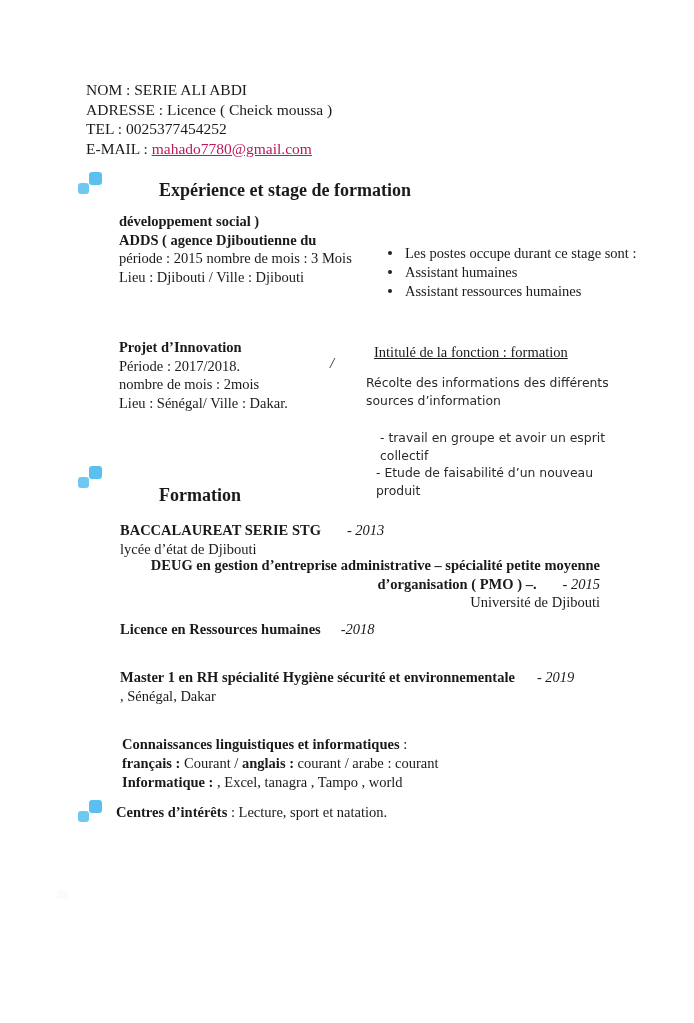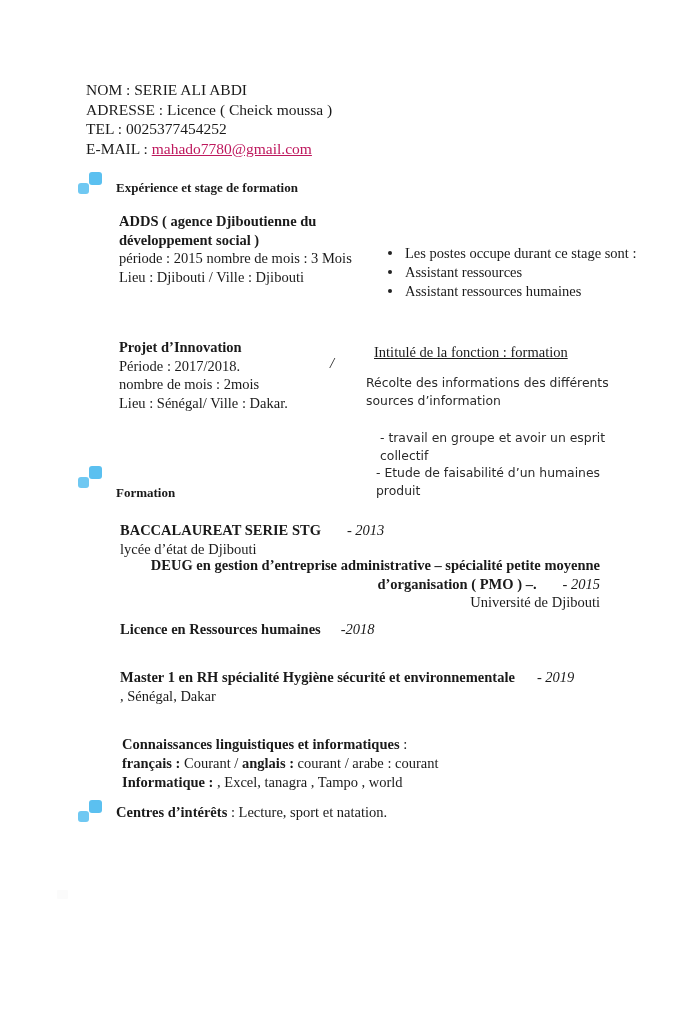--- a/index.html
+++ b/index.html
@@ -55,23 +55,24 @@
     position: absolute;
     left: 0px;
     top: 11px;
     width: 11px;
     height: 11px;
     border-radius: 3px;
   }
 
   .section-title {
     position: absolute;
-    font-size: 13px;
+    font-size: 18px;
     font-weight: bold;
     white-space: nowrap;
+    margin-left: 43px;
   }
 
   
   .entry {
     position: absolute;
     font-size: 14.5px;
     line-height: 18.5px;
   }
   .entry .title { font-weight: bold; }
 
@@ -161,35 +162,35 @@
     <div class="header-line"><span>E-MAIL : </span><span class="email-link">mahado7780@gmail.com</span></div>
   </div>
 
   <div class="marker" style="left:78px; top:172px;">
     <div class="sq-big" style="background:#5BC0F0;"></div>
     <div class="sq-small" style="background:#6FC8F2;"></div>
   </div>
   <div class="section-title serif" style="left:116px; top:180px;">Expérience et stage de formation</div>
 
   <div class="entry serif" style="left:119px; top:212px; width:250px;">
+    <div class="title">développement social )</div>
     <div class="title">ADDS ( agence Djiboutienne du</div>
-    <div class="title">développement social )</div>
     <div>période : 2015 nombre de mois : 3 Mois</div>
     <div>Lieu : Djibouti / Ville : Djibouti</div>
   </div>
 
 
   <div class="bullets serif" style="left:383px; top:244px; width:260px;">
     <div class="bullet-row">
       <span class="dot"></span>
       <span>Les postes occupe durant ce stage sont :</span>
     </div>
     <div class="bullet-row">
       <span class="dot"></span>
-      <span>Assistant ressources</span>
+      <span>Assistant humaines</span>
     </div>
     <div class="bullet-row">
       <span class="dot"></span>
       <span>Assistant ressources humaines</span>
     </div>
   </div>
 
   <div class="entry serif" style="left:119px; top:338px; width:250px;">
     <div class="title">Projet d’Innovation</div>
     <div>Période : 2017/2018.</div>
@@ -200,21 +201,21 @@
   <div class="stray-slash serif" style="left:330px; top:355px;">/</div>
 
   <div class="col-right serif" style="left:374px; top:343px;">
     <span class="fn-label">Intitulé de la fonction : formation</span>
   </div>
 
   <div class="formation-note" style="left:366px; top:374px; width:270px;">
     <div>Récolte des informations des différents</div>
     <div>sources d’information</div>
     <div style="padding-left:14px;margin-top:20px;">-  travail en groupe et avoir un esprit collectif</div>
-    <div style="padding-left:10px;">- Etude de faisabilité d’un humaines produit</div>
+    <div style="padding-left:10px;">- Etude de faisabilité d’un nouveau produit</div>
   </div>
 
   <div class="marker" style="left:78px; top:466px;">
     <div class="sq-big" style="background:#5BC0F0;"></div>
     <div class="sq-small" style="background:#6FC8F2;"></div>
   </div>
   <div class="section-title serif" style="left:116px; top:485px;">Formation</div>
 
   <div class="edu serif" style="left:120px; top:521px; width:480px;">
     <div><span class="deg">BACCALAUREAT SERIE  STG</span><span style="display:inline-block;width:26px;"></span><span class="year">- 2013</span></div>

